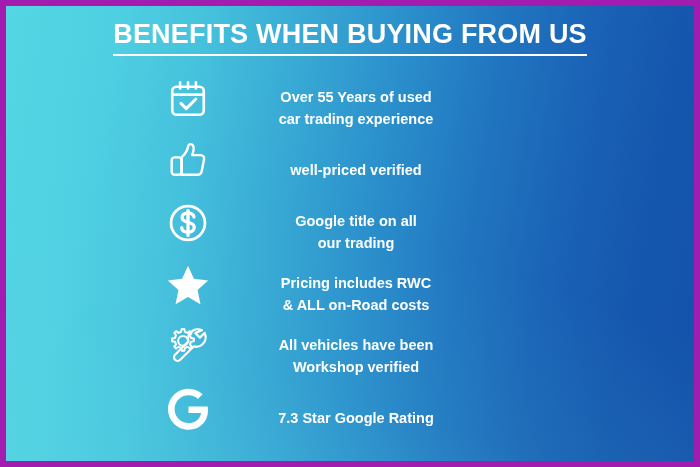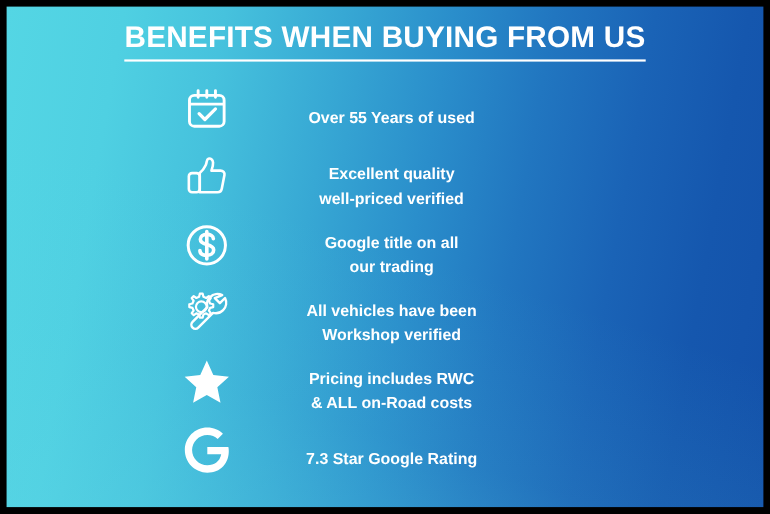--- a/index.html
+++ b/index.html
@@ -10,21 +10,21 @@
   body {
     font-family: "Liberation Sans", sans-serif;
   }
 
   #poster {
     position: relative;
     width: 700px;
     height: 467px;
     box-sizing: border-box;
     padding: 6px 6px 6px 6px;
-    background: #000000;
+    background: #a21caf;
     overflow: hidden;
   }
 
   .canvas {
     position: relative;
     width: 100%;
     height: 100%;
     box-sizing: border-box;
     background:
       linear-gradient(100deg,
@@ -135,47 +135,59 @@
           <div class="icon-cell">
             <svg width="42" height="42" viewBox="0 0 48 48" fill="none" aria-hidden="true">
               <rect x="6" y="10" width="36" height="32" rx="5" ry="5" stroke="#ffffff" stroke-width="3"></rect>
               <path d="M6 19 H42" stroke="#ffffff" stroke-width="3"></path>
               <path d="M15 5 v7 M24 5 v7 M33 5 v7" stroke="#ffffff" stroke-width="3" stroke-linecap="round"></path>
               <path d="M16 29 L22 35 L33 24" stroke="#ffffff" stroke-width="3.4" stroke-linecap="round" stroke-linejoin="round"></path>
             </svg>
           </div>
           <div class="text-cell">
             <span>Over 55 Years of used</span>
+            <span class="line2">car trading experience</span>
           </div>
         </div>
 
         <div class="row">
           <div class="icon-cell">
             <svg width="44" height="44" viewBox="0 0 48 48" fill="none" aria-hidden="true">
               <path d="M17 20 C17 20 21 16.5 23 12 C24.3 9 23.6 6.5 25.6 5.8 C27.8 5 30 6.6 30.2 9.6 C30.4 12.6 28.6 17.6 28.6 17.6 L37.6 17.6 C40.2 17.6 42 19.6 41.5 22 L38.9 35.2 C38.5 37.4 36.7 39 34.6 39 L17 39 Z" stroke="#ffffff" stroke-width="2.6" stroke-linejoin="round"></path>
               <rect x="6.2" y="20" width="10.8" height="19" rx="3.2" ry="3.2" stroke="#ffffff" stroke-width="2.6"></rect>
             </svg>
           </div>
           <div class="text-cell">
-            <span>Excellent quality</span>
             <span class="line2">well-priced verified</span>
           </div>
         </div>
 
         <div class="row">
           <div class="icon-cell">
             <svg width="44" height="44" viewBox="0 0 48 48" fill="none" aria-hidden="true">
               <circle cx="24" cy="24" r="18.5" stroke="#ffffff" stroke-width="3"></circle>
               <path d="M24 10.5 v27" stroke="#ffffff" stroke-width="3.6" stroke-linecap="round"></path>
               <path d="M30.5 17.5 C30.5 14.6 27.6 13.2 24 13.2 C20.4 13.2 17.6 14.8 17.6 18 C17.6 21.3 20.6 22.3 24 23.2 C27.8 24.2 30.8 25.2 30.8 28.6 C30.8 32 27.8 33.9 24 33.9 C20.2 33.9 17.2 32.4 17.2 29.2" stroke="#ffffff" stroke-width="3.6" stroke-linecap="round" stroke-linejoin="round"></path>
             </svg>
           </div>
           <div class="text-cell">
             <span>Google title on all</span>
             <span class="line2">our trading</span>
+          </div>
+        </div>
+
+        <div class="row">
+          <div class="icon-cell">
+            <svg width="46" height="46" viewBox="0 0 48 48" aria-hidden="true">
+              <path d="M24 4 L30.2 17.6 L45 19.2 L34 29.2 L37 44 L24 36.5 L11 44 L14 29.2 L3 19.2 L17.8 17.6 Z" fill="#ffffff"></path>
+            </svg>
+          </div>
+          <div class="text-cell">
+            <span>Pricing includes RWC</span>
+            <span class="line2">&amp; ALL on-Road costs</span>
           </div>
         </div>
 
         <div class="row">
           <div class="icon-cell">
             <svg width="46" height="46" viewBox="0 0 48 48" fill="none" aria-hidden="true">
               <g stroke="#ffffff" stroke-width="2.1" stroke-linejoin="round">
                 <path d="M17.4 5.2 l2.7 0 0.7 3.0 2.6 1.1 2.5 -1.8 1.9 1.9 -1.8 2.5 1.1 2.6 3.0 0.7 0 2.7 -3.0 0.7 -1.1 2.6 1.8 2.5 -1.9 1.9 -2.5 -1.8 -2.6 1.1 -0.7 3.0 -2.7 0 -0.7 -3.0 -2.6 -1.1 -2.5 1.8 -1.9 -1.9 1.8 -2.5 -1.1 -2.6 -3.0 -0.7 0 -2.7 3.0 -0.7 1.1 -2.6 -1.8 -2.5 1.9 -1.9 2.5 1.8 2.6 -1.1 Z"></path>
                 <circle cx="18.8" cy="17.6" r="5.1"></circle>
               </g>
@@ -183,32 +195,20 @@
             </svg>
           </div>
           <div class="text-cell">
             <span>All vehicles have been</span>
             <span class="line2">Workshop verified</span>
           </div>
         </div>
 
         <div class="row">
           <div class="icon-cell">
-            <svg width="46" height="46" viewBox="0 0 48 48" aria-hidden="true">
-              <path d="M24 4 L30.2 17.6 L45 19.2 L34 29.2 L37 44 L24 36.5 L11 44 L14 29.2 L3 19.2 L17.8 17.6 Z" fill="#ffffff"></path>
-            </svg>
-          </div>
-          <div class="text-cell">
-            <span>Pricing includes RWC</span>
-            <span class="line2">&amp; ALL on-Road costs</span>
-          </div>
-        </div>
-
-        <div class="row">
-          <div class="icon-cell">
             <svg width="44" height="44" viewBox="0 0 48 48" aria-hidden="true">
               <path d="M24.5 21.2 L24.5 28.4 L38.3 28.4 C37.6 32.0 35.9 34.9 33.2 36.8 C31.0 38.4 28.1 39.3 24.5 39.3 C16.3 39.3 9.4 32.6 9.4 24.2 C9.4 15.8 16.3 9.1 24.5 9.1 C28.6 9.1 32.1 10.5 34.8 13.1 L40.0 7.9 C36.0 4.1 30.8 1.8 24.5 1.8 C12.2 1.8 2.2 11.8 2.2 24.2 C2.2 36.6 12.2 46.6 24.5 46.6 C31.2 46.6 36.3 44.4 40.3 40.2 C44.4 36.0 45.8 30.2 45.8 25.4 C45.8 23.9 45.7 22.5 45.4 21.2 Z" fill="#ffffff"></path>
             </svg>
           </div>
           <div class="text-cell">
             <span>7.3 Star Google Rating</span>
             <span class="line2"></span>
           </div>
         </div>
 

